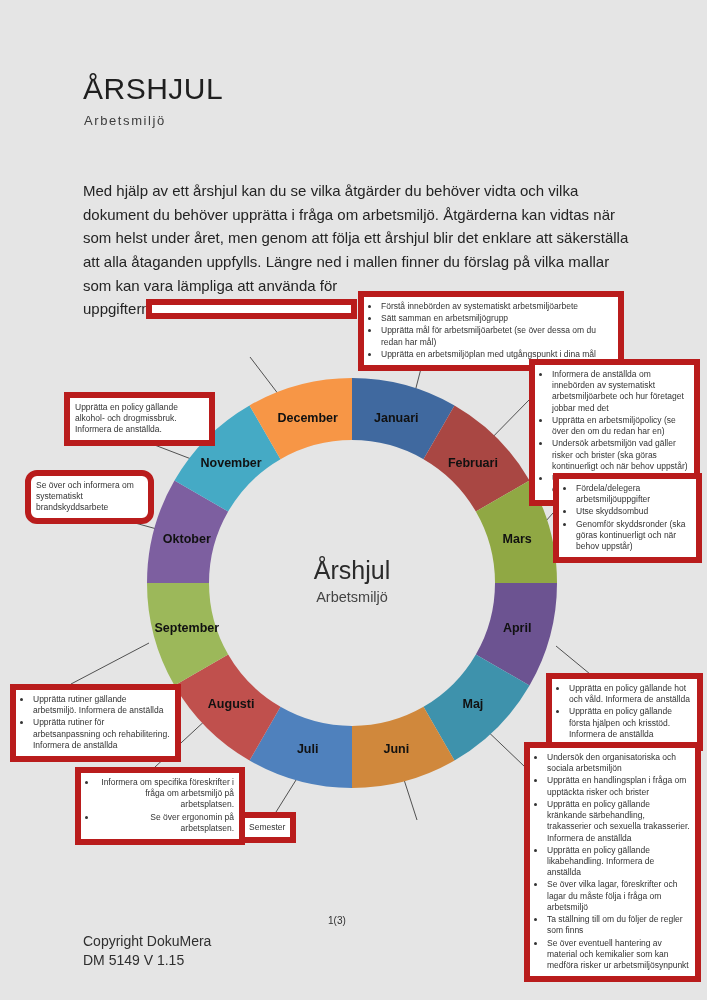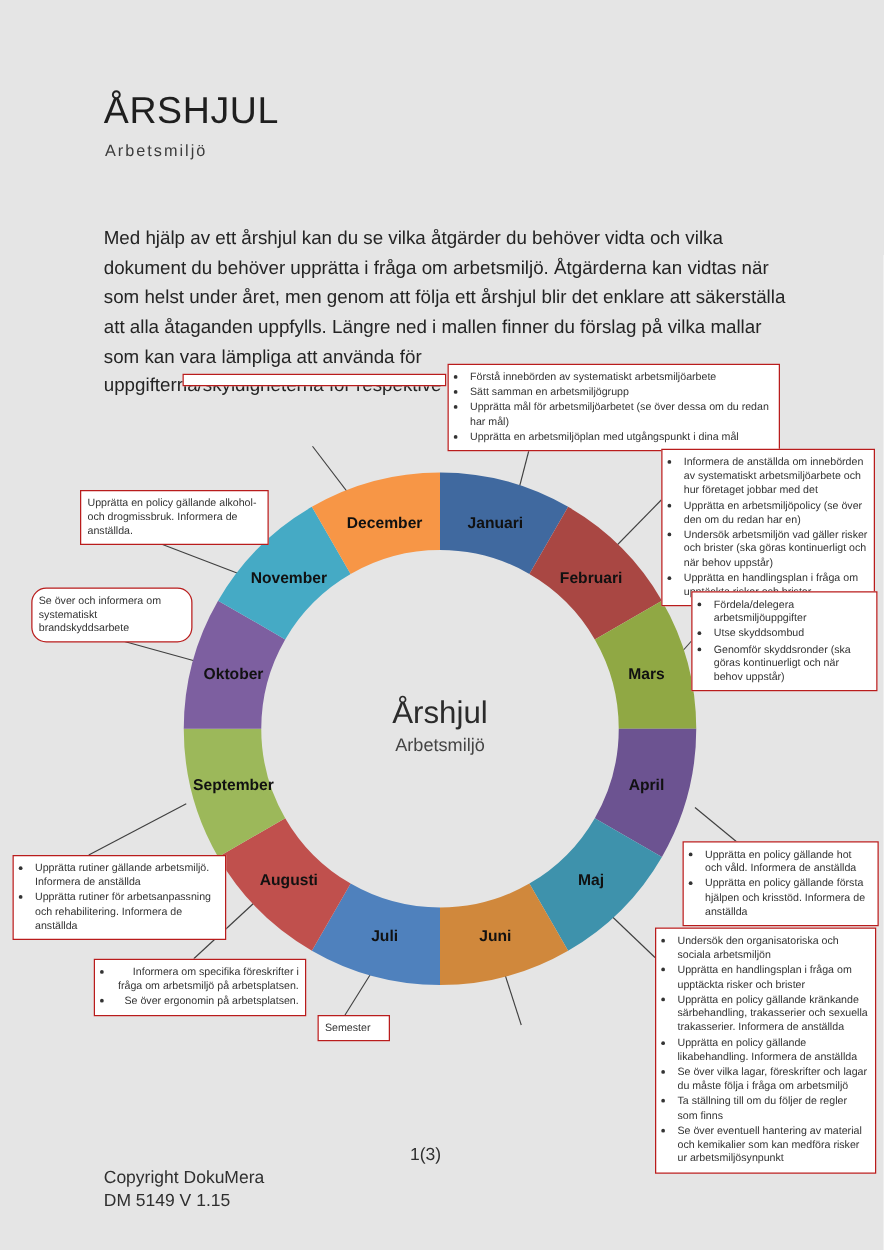--- a/index.html
+++ b/index.html
@@ -32,30 +32,30 @@
   .center-title{
     position:absolute;left:352px;top:556px;transform:translateX(-50%);
     font-size:25px;color:#2b2b2b;z-index:2;
   }
   .center-subtitle{
     position:absolute;left:352px;top:589px;transform:translateX(-50%);
     font-size:14.5px;color:#444444;z-index:2;
   }
   .note-box{
     position:absolute;z-index:3;
-    background:#ffffff;border:1px solid #b91c1c;
+    background:#ffffff;border:6px solid #b91c1c;
     font-size:8.5px;line-height:1.32;color:#333333;
     padding:4px 5px;
     box-sizing:border-box;
   }
   .note-box ul{margin:0;padding-left:11px;list-style:disc outside;}
   .note-box li{margin:0 0 1px 0;padding-left:1px;}
   .footer-pagenum{
     position:absolute;left:328px;top:915px;
-    font-size:14px;color:#2f2f2f;
+    font-size:10px;color:#2f2f2f;
   }
   .footer-copy{
     position:absolute;left:83px;top:932px;
     font-size:14px;line-height:1.35;color:#2f2f2f;
     white-space:pre-line;
   }
 </style>
 </head>
 <body>
 
@@ -147,21 +147,21 @@
         <li>Upprätta en handlingsplan i fråga om upptäckta risker och brister</li>
         <li>Upprätta en policy gällande kränkande särbehandling, trakasserier och sexuella trakasserier. Informera de anställda</li>
         <li>Upprätta en policy gällande likabehandling. Informera de anställda</li>
         <li>Se över vilka lagar, föreskrifter och lagar du måste följa i fråga om arbetsmiljö</li>
         <li>Ta ställning till om du följer de regler som finns</li>
         <li>Se över eventuell hantering av material och kemikalier som kan medföra risker ur arbetsmiljösynpunkt</li>
       </ul>
   </div>
 
 
-  <div class="note-box" style="left:254px;top:812px;width:58px;">
+  <div class="note-box" style="left:238px;top:812px;width:58px;">
     <div>Semester</div>
   </div>
 
   <div class="note-box" style="left:75px;top:767px;width:170px;text-align:right;">
     <ul>
         <li>Informera om specifika föreskrifter i fråga om arbetsmiljö på arbetsplatsen.</li>
         <li>Se över ergonomin på arbetsplatsen.</li>
       </ul>
   </div>
 

